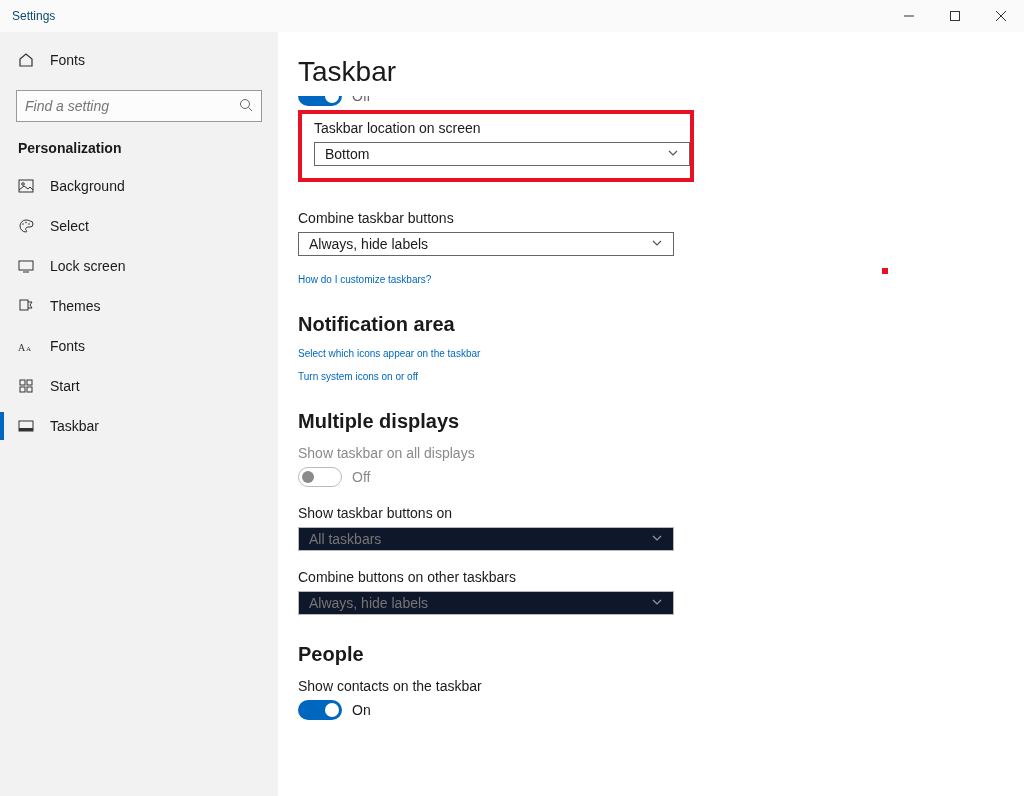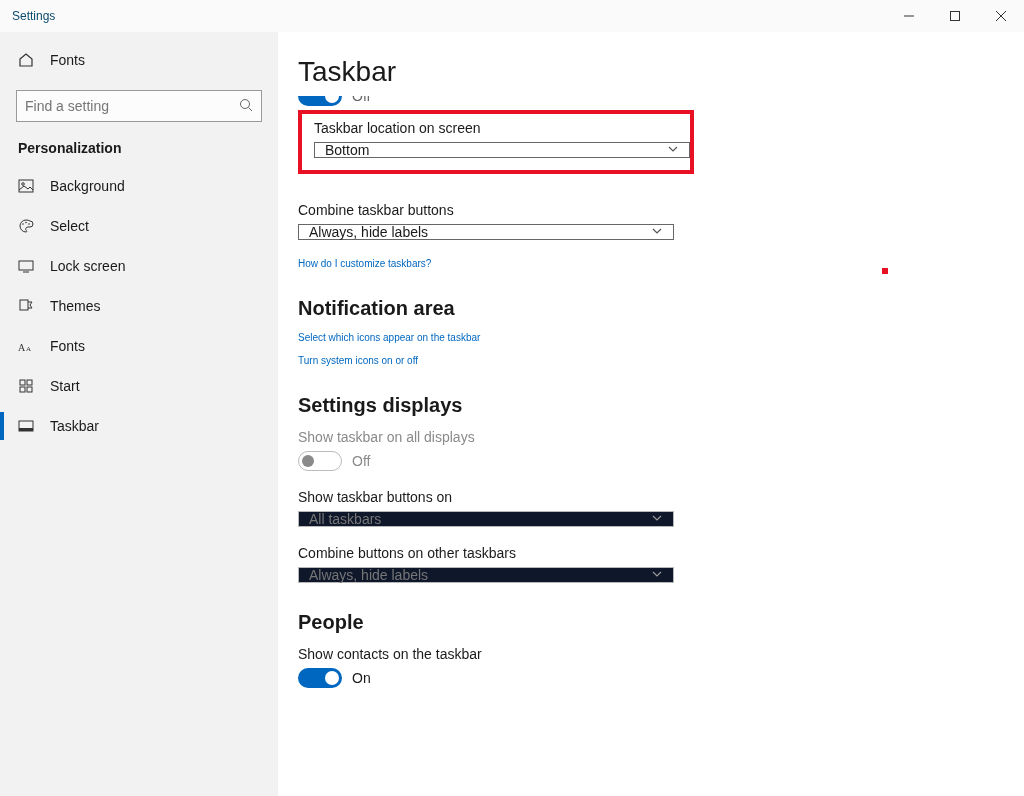--- a/index.html
+++ b/index.html
@@ -47,20 +47,21 @@
   }
   .home-row {
     display: flex; align-items: center;
     height: 40px;
     padding-left: 18px;
     gap: 16px;
     font-size: 14px;
   }
   .search-wrap {
     padding: 10px 16px 10px 16px;
+    font-style: italic;
   }
   .search {
     display: flex; align-items: center;
     height: 32px;
     border: 1px solid #999;
     background: #fcfcfc;
     padding: 0 8px;
     color: #767676;
     font-size: 14px;
   }
@@ -117,21 +118,21 @@
     border: 4px solid #e81123;
     padding: 6px 12px 12px 12px;
     width: 396px;
     margin-bottom: 28px;
   }
   .setting-label {
     font-size: 14px;
     margin-bottom: 6px;
   }
   .dropdown {
-    height: 16px;
+    height: 24px;
     border: 1px solid #666;
     width: 376px;
     display: flex; align-items: center;
     padding: 0 10px;
     justify-content: space-between;
     font-size: 14px;
     background: #fff;
   }
   .dropdown.disabled {
     background: #0f172a;
@@ -337,21 +338,21 @@
         </span>
       </div>
     </div>
 
     <div class="link">How do I customize taskbars?</div>
 
     <div class="section-heading">Notification area</div>
     <div class="link">Select which icons appear on the taskbar</div>
     <div class="link">Turn system icons on or off</div>
 
-    <div class="section-heading">Settings displays</div>
+    <div class="section-heading">Multiple displays</div>
 
     <div class="setting-label disabled">Show taskbar on all displays</div>
     <div class="toggle-row disabled" style="margin-bottom:18px;">
       <div class="toggle off disabled"></div>
       <span>Off</span>
     </div>
 
     <div class="group">
       <div class="setting-label">Show taskbar buttons on</div>
       <div class="dropdown disabled">

